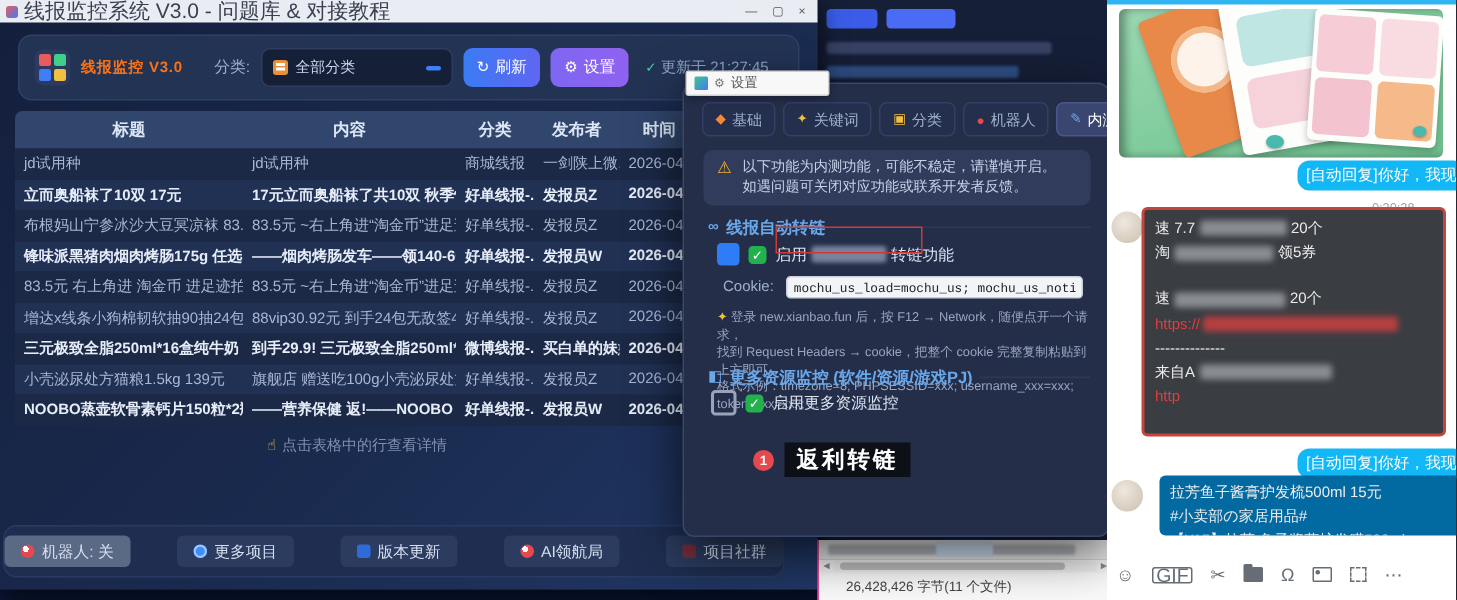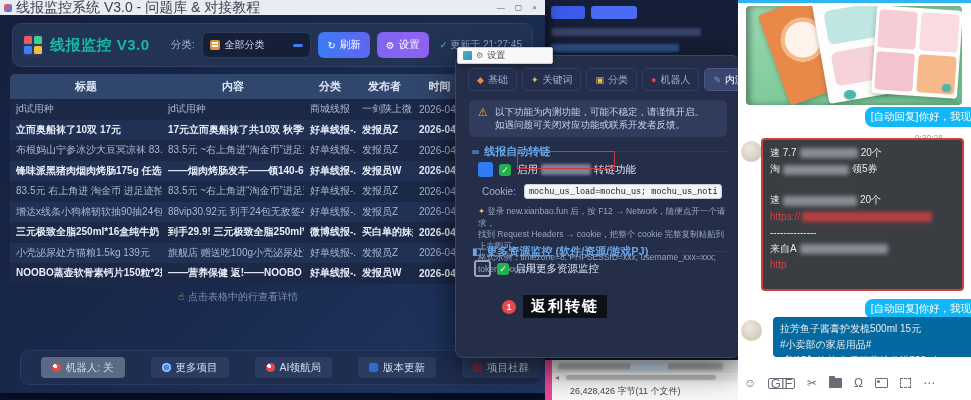--- a/index.html
+++ b/index.html
@@ -14,21 +14,21 @@
   #titlebar .t-ico{width:8px;height:8px;background:linear-gradient(135deg,#e85c5c,#3f7ef7);border-radius:2px;margin-right:4px}
   #titlebar .t-txt{font-size:14px;color:#3a4050;white-space:nowrap;overflow:hidden;flex:1}
   .winctl{display:flex;gap:10px;margin-right:4px}
   .winctl span{font-size:8px;color:#555;line-height:15px;cursor:default}
 
   #header-card{left:12px;top:23px;width:521px;height:44px;background:#233354;border:1px solid #2e4068;border-radius:9px;display:flex;align-items:center;padding:0 10px;gap:7px}
   #logo{width:24px;height:24px;border-radius:6px;background:#2b3a5e;display:grid;grid-template-columns:8px 8px;grid-template-rows:8px 8px;gap:2px;place-content:center}
   #logo i{border-radius:1.5px}
   #logo i:nth-child(1){background:#e85c5c}#logo i:nth-child(2){background:#3fd08a}
   #logo i:nth-child(3){background:#3f7ef7}#logo i:nth-child(4){background:#f0c040}
-  #app-title{font-size:15px;font-weight:bold;color:#14b8a6;letter-spacing:.5px;white-space:nowrap}
+  #app-title{font-size:10px;font-weight:bold;color:#f97316;letter-spacing:.5px;white-space:nowrap}
   #cat-label{font-size:10.5px;color:#9fb0cc;margin-left:14px;white-space:nowrap}
   #cat-select{width:128px;height:26px;background:#151f38;border:1px solid #2e3d5e;border-radius:6px;display:flex;align-items:center;padding:0 7px;gap:5px;cursor:pointer}
   #cat-select .ico{width:10px;height:10px;background:#e8903a;border-radius:2px;position:relative}
   #cat-select .ico:after{content:"";position:absolute;left:2px;top:2px;width:6px;height:1.5px;background:#fff;box-shadow:0 3px 0 #fff}
   #cat-select .val{font-size:10px;color:#c9d4e8;flex:1;white-space:nowrap;overflow:hidden}
   #cat-select .dash{width:10px;height:3px;border-radius:2px;background:#3f7ef7}
   .pill{height:26px;border-radius:6px;display:flex;align-items:center;justify-content:center;gap:4px;font-size:10.5px;color:#fff;cursor:pointer;padding:0 9px;white-space:nowrap}
   #refresh-btn{background:linear-gradient(90deg,#3b7bf5,#5f66f2)}
   #settings-btn{background:linear-gradient(90deg,#7e66f2,#8f62f0)}
   .pill .g{font-size:10px}
@@ -43,38 +43,38 @@
   .c{padding:0 6px;font-size:10px;color:#a9b7d4;white-space:nowrap;overflow:hidden;display:flex;align-items:center;height:100%}
   .c1{width:152px}.c2{width:142px}.c3{width:52px}.c4{width:57px}.c5{width:53px}
   .trow:nth-child(even){background:#1b2946}
   .trow:nth-child(odd){background:#213154}
   .trow.thead{background:#31466c}
   .trow.b .c{font-weight:bold;color:#e6edf9}
   #hint{left:10px;top:290px;width:456px;text-align:center;font-size:10px;color:#7d8eae}
   #hint .hand{color:#f0c040;margin-right:4px}
 
   
-  #footer-bar{left:20px;top:350px;width:521px;height:35px;background:#1e2d50;border:1px solid #2a3a60;border-radius:9px;display:flex;align-items:center;justify-content:flex-end;gap:26px}
+  #footer-bar{left:2px;top:350px;width:521px;height:35px;background:#1e2d50;border:1px solid #2a3a60;border-radius:9px;display:flex;align-items:center;justify-content:space-between;gap:26px}
   .fbtn{height:21px;border-radius:4px;background:#2b3c60;color:#d6deee;font-size:10.5px;display:flex;align-items:center;gap:5px;padding:0 11px;cursor:pointer;white-space:nowrap}
   .fbtn.active{background:#5a6a85}
   .fdot{width:9px;height:9px;border-radius:50%}
   .fdot.robot{background:radial-gradient(circle at 35% 35%,#fff 0 2px,#e5484d 2px)}
   .fdot.globe{background:#3f8ef7;box-shadow:inset 0 0 0 1.5px #9cc4ff}
   .fdot.box{background:#2f6bd8;border-radius:2px}
   .fdot.robot2{background:radial-gradient(circle at 35% 35%,#fff 0 2px,#e5484d 2px)}
   .fdot.people{background:#7a2e3e;border-radius:2px}
 
   
   #fragment{left:545px;top:0;width:195px;height:400px;background:#161f38;z-index:1}
   #fragment .bluebtn{position:absolute;height:13px;border-radius:3px;background:#3a5ce8}
   #fragment .bluebtn.b2{background:#4a6cf5}
   .blurbar{position:absolute;height:8px;border-radius:2px;filter:blur(1.2px)}
 
   
-  #files{left:545px;top:360px;width:195px;height:40px;background:#0ea5e9;z-index:2;border-left:7px solid #ec4899}
+  #files{left:545px;top:360px;width:195px;height:40px;background:#0ea5e9;z-index:2;border-left:1px solid #ec4899}
   #files .ftool{position:absolute;left:0;top:0;width:195px;height:13px;background:#e9e9e9}
   #files .chip{position:absolute;left:78px;top:1px;width:38px;height:10px;background:#cfe0f5;border-radius:2px;filter:blur(.6px)}
   #files .fscroll{position:absolute;left:0;top:13px;width:195px;height:9px;background:#f5f5f5;display:flex;align-items:center}
   #files .arrow{font-size:7px;color:#888;width:10px;text-align:center}
   #files .track{flex:1;height:7px;background:#f0f0f0;position:relative}
   #files .thumb{position:absolute;left:4px;top:1px;width:150px;height:5px;background:#bdbdbd;border-radius:3px}
   #files .fstatus{position:absolute;left:0;top:22px;width:195px;height:18px;background:#fafafa;font-size:9px;color:#444;padding:3px 0 0 18px;white-space:nowrap}
 
   
   #dialog{left:455px;top:55px;width:285px;height:303px;background:#242e49;border:1px solid #3a4669;border-radius:8px;z-index:5;box-shadow:0 10px 34px rgba(0,0,0,.65)}
@@ -301,26 +301,26 @@
     <div id="footer-bar" class="abs">
       <div class="fbtn active">
         <span class="fdot robot"></span>
           <span>机器人: 关</span>
       </div>
       <div class="fbtn">
         <span class="fdot globe"></span>
           <span>更多项目</span>
       </div>
       <div class="fbtn">
+        <span class="fdot box"></span>
+          <span>版本更新</span>
+      </div>
+      <div class="fbtn">
         <span class="fdot robot2"></span>
           <span>AI领航局</span>
-      </div>
-      <div class="fbtn">
-        <span class="fdot box"></span>
-          <span>版本更新</span>
       </div>
       <div class="fbtn">
         <span class="fdot people"></span>
           <span>项目社群</span>
       </div>
     </div>
   </div>
 
   <div id="dialog" class="abs">
     <div id="tabs">

